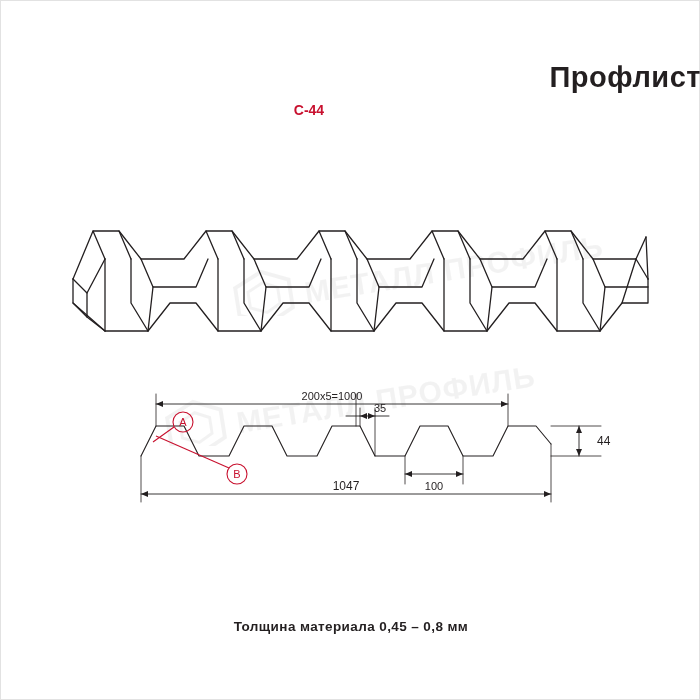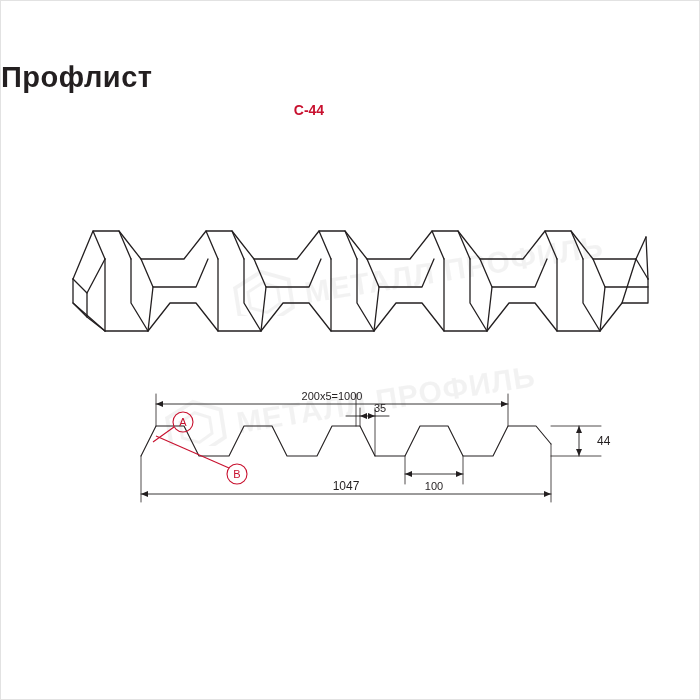--- a/index.html
+++ b/index.html
@@ -20,21 +20,21 @@
     height: 700px;
     border: 1px solid #e2e2e2;
     box-sizing: border-box;
     background: #ffffff;
   }
   .title {
     position: absolute;
     top: 60px;
     left: 0;
     width: 700px;
-    text-align: left;
+    text-align: right;
     font-size: 29px;
     font-weight: bold;
     letter-spacing: 0.5px;
     color: #231f20;
   }
   .subtitle {
     position: absolute;
     top: 101px;
     left: 0;
     width: 616px;
@@ -200,13 +200,14 @@
       <text x="345" y="104" font-size="12">1047</text>
       <text x="596" y="59" font-size="12" text-anchor="start">44</text>
     </g>
 
     <g font-family="Liberation Sans, sans-serif" font-size="11" fill="#c8102e" text-anchor="middle">
       <text x="182" y="40">A</text>
       <text x="236" y="92">B</text>
     </g>
   </svg>
 
+  <div class="footer">Толщина материала 0,45 – 0,8 мм</div>
 </div>
 
 </body></html>

